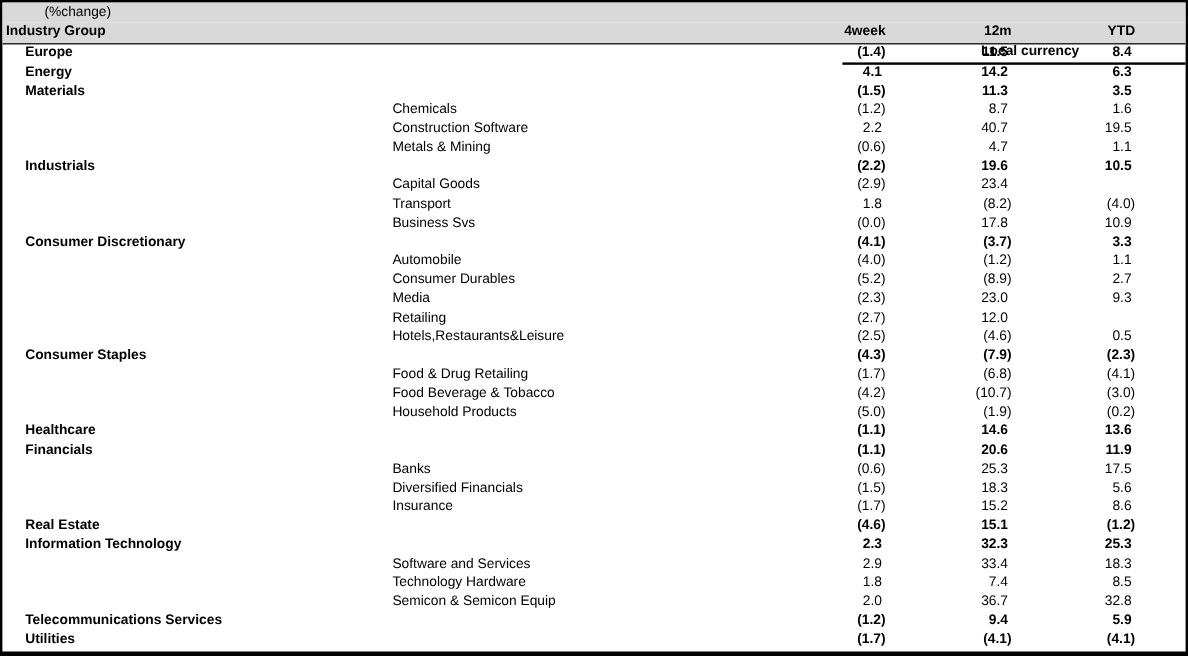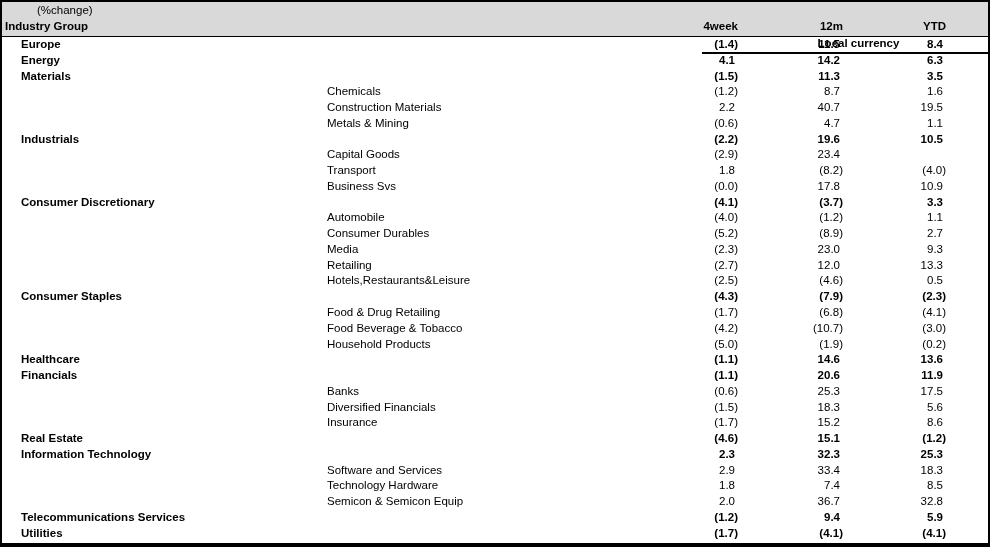--- a/index.html
+++ b/index.html
@@ -96,21 +96,21 @@
     </div>
 
     <div class="row sub">
       <div class="name">Chemicals</div>
       <div class="val v1">(1.2)</div>
       <div class="val v2 pos">8.7</div>
       <div class="val v3 pos">1.6</div>
     </div>
 
     <div class="row sub">
-      <div class="name">Construction Materials</div>
+      <div class="name">Construction Software</div>
       <div class="val v1 pos">2.2</div>
       <div class="val v2 pos">40.7</div>
       <div class="val v3 pos">19.5</div>
     </div>
 
     <div class="row sub">
       <div class="name">Metals &amp; Mining</div>
       <div class="val v1">(0.6)</div>
       <div class="val v2 pos">4.7</div>
       <div class="val v3 pos">1.1</div>
@@ -168,21 +168,20 @@
       <div class="name">Media</div>
       <div class="val v1">(2.3)</div>
       <div class="val v2 pos">23.0</div>
       <div class="val v3 pos">9.3</div>
     </div>
 
     <div class="row sub">
       <div class="name">Retailing</div>
       <div class="val v1">(2.7)</div>
       <div class="val v2 pos">12.0</div>
-      <div class="val v3 pos">13.3</div>
     </div>
 
     <div class="row sub">
       <div class="name">Hotels,Restaurants&amp;Leisure</div>
       <div class="val v1">(2.5)</div>
       <div class="val v2">(4.6)</div>
       <div class="val v3 pos">0.5</div>
     </div>
 
     <div class="row group">

